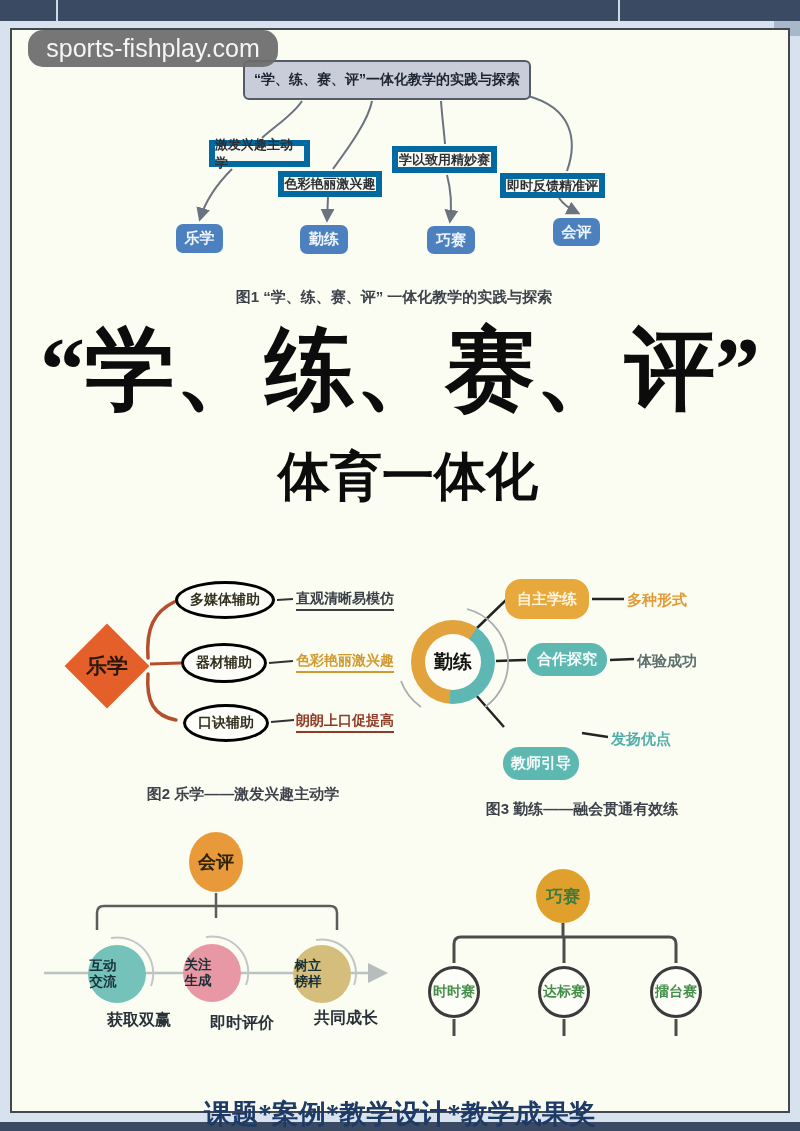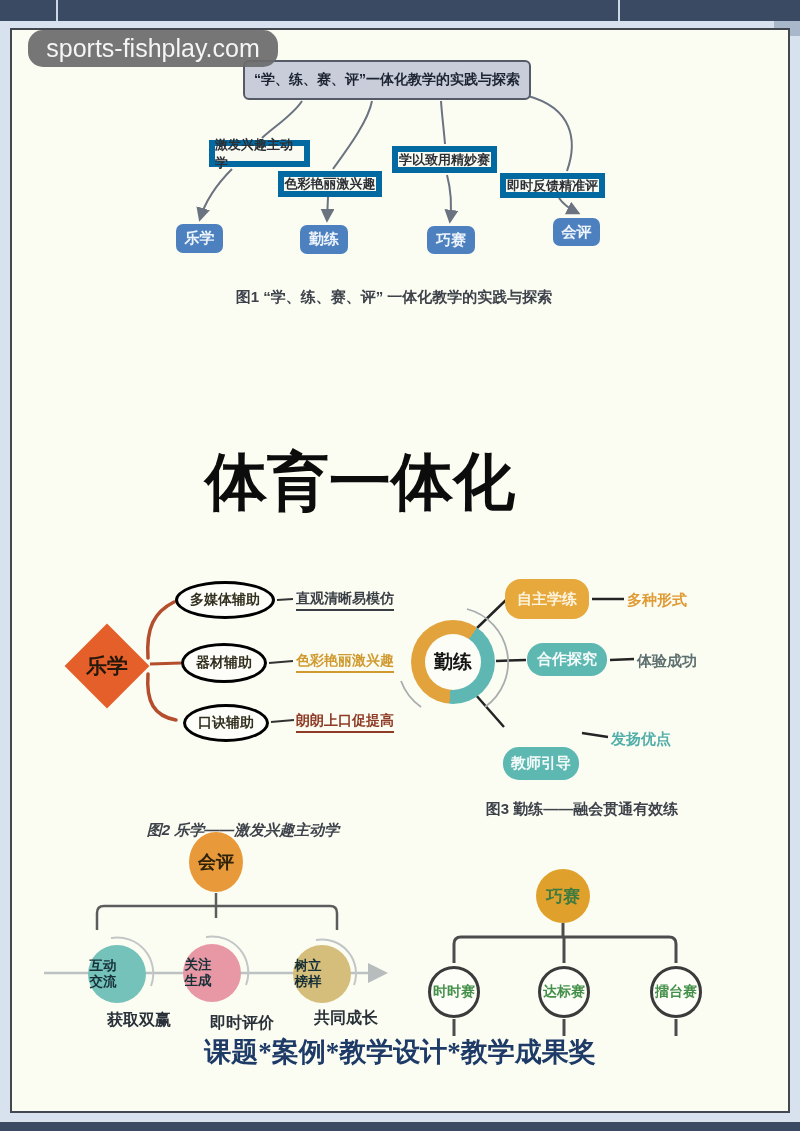--- a/index.html
+++ b/index.html
@@ -23,22 +23,22 @@
   .f1-mid { position:absolute; background:#f9fbf3; border:6px solid #0369a1; box-sizing:border-box;
             display:flex; align-items:center; justify-content:center; font-size:13px;
             font-weight:bold; color:#2c3036; z-index:3; }
   .f1-leaf { position:absolute; background:#4c80bf; border-radius:7px; display:flex; align-items:center;
              justify-content:center; font-size:15px; font-weight:bold; color:#eef4fb; z-index:3; }
   .caption { position:absolute; font-size:15px; font-weight:bold; color:#3e424a; text-align:center; z-index:3; }
   .title1 { position:absolute; left:0; top:320px; width:800px; text-align:center;
             font-family:"Liberation Serif","DejaVu Serif",serif; font-weight:900; font-size:90px;
             color:#0c0c0c; line-height:1.1; z-index:3; }
   .title2 { position:absolute; left:0; top:448px; width:720px; text-align:center;
-            font-family:"Liberation Serif","DejaVu Serif",serif; font-weight:900; font-size:62px;
-            color:#0c0c0c; line-height:1.1; z-index:3; }
+            font-family:"Liberation Serif","DejaVu Serif",serif; font-weight:900; font-size:52px;
+            color:#0c0c0c; line-height:1.1; z-index:3;padding-left:48px; }
   .diamond { position:absolute; left:77px; top:636px; width:60px; height:60px; background:#e55f2b;
              transform:rotate(45deg); display:flex; align-items:center; justify-content:center; z-index:3; }
   .diamond span { transform:rotate(-45deg); font-size:21px; font-weight:bold; color:#26180a; }
   .ellipse { position:absolute; background:#fdfef9; border:3px solid #000000; border-radius:50%;
              box-sizing:border-box; display:flex; align-items:center; justify-content:center;
              font-size:14px; font-weight:bold; color:#33301f; z-index:3; }
   .u-label { position:absolute; font-size:14px; font-weight:bold; border-bottom:2px solid currentColor;
              padding-bottom:1px; z-index:3; }
   .donut { position:absolute; left:411px; top:620px; width:84px; height:84px; border-radius:50%;
            background:conic-gradient(#e2a33c 0deg 35deg, #5fb7b3 35deg 185deg, #e2a33c 185deg 360deg);
@@ -58,21 +58,21 @@
                align-items:center; text-align:center; font-size:13.5px;
                font-weight:bold; color:#173037; line-height:1.15; z-index:3; }
   .f4-circle span { display:block; width:30px; }
   .f4-label { position:absolute; font-size:16px; font-weight:bold; color:#2a3139; z-index:3; }
   .f5-root { position:absolute; left:536px; top:869px; width:54px; height:54px; border-radius:50%;
              background:#e0a02c; display:flex; align-items:center; justify-content:center;
              font-size:17px; font-weight:bold; color:#3c7a40; z-index:3; }
   .f5-circle { position:absolute; width:52px; height:52px; border-radius:50%; background:#fdfef8;
                border:3px solid #3b3b3b; box-sizing:border-box; display:flex; align-items:center;
                justify-content:center; font-size:14px; font-weight:bold; color:#44904a; z-index:3; }
-  .footer { position:absolute; left:0; top:1034px; width:800px; text-align:center;
+  .footer { position:absolute; left:0; top:1096px; width:800px; text-align:center;
             font-family:"Liberation Serif","DejaVu Serif",serif; font-weight:bold; font-size:27px;
             color:#1e3a66; z-index:3; }
 </style>
 </head>
 <body>
 
 <div class="canvas">
 
   <div class="bar bar-top"></div>
   <div class="bar-sep" style="left:56px;"></div>
@@ -141,32 +141,33 @@
   <div class="f1-mid" style="left:209px; top:140px; width:101px; height:27px;">激发兴趣主动学</div>
   <div class="f1-mid" style="left:278px; top:171px; width:104px; height:26px;">色彩艳丽激兴趣</div>
   <div class="f1-mid" style="left:392px; top:146px; width:105px; height:27px;">学以致用精妙赛</div>
   <div class="f1-mid" style="left:500px; top:173px; width:105px; height:25px;">即时反馈精准评</div>
   <div class="f1-leaf" style="left:176px; top:224px; width:47px; height:29px;">乐学</div>
   <div class="f1-leaf" style="left:300px; top:225px; width:48px; height:29px;">勤练</div>
   <div class="f1-leaf" style="left:427px; top:226px; width:48px; height:28px;">巧赛</div>
   <div class="f1-leaf" style="left:553px; top:218px; width:47px; height:28px;">会评</div>
   <div class="caption" style="left:179px; top:288px; width:430px;">图1 “学、练、赛、评” 一体化教学的实践与探索</div>
 
+  <div class="title1">“学、练、赛、评”</div>
   <div class="title2">体育一体化</div>
 
   <div class="diamond">
     <span>乐学</span>
   </div>
   <div class="ellipse" style="left:175px; top:581px; width:100px; height:38px;">多媒体辅助</div>
   <div class="ellipse" style="left:181px; top:643px; width:86px; height:40px;">器材辅助</div>
   <div class="ellipse" style="left:183px; top:704px; width:86px; height:38px;">口诀辅助</div>
   <div class="u-label" style="left:296px; top:590px; color:#3a3f45;">直观清晰易模仿</div>
   <div class="u-label" style="left:296px; top:652px; color:#d09a30;">色彩艳丽激兴趣</div>
   <div class="u-label" style="left:296px; top:712px; color:#8f3b26;">朗朗上口促提高</div>
-  <div class="caption" style="left:103px; top:821px; width:280px;font-style:italic;">图2 乐学——激发兴趣主动学</div>
+  <div class="caption" style="left:103px; top:785px; width:280px;">图2 乐学——激发兴趣主动学</div>
 
   <div class="donut">
     <div class="donut-inner">勤练</div>
   </div>
   <div class="f3-node f3-orange" style="left:505px; top:579px; width:84px; height:40px;">自主学练</div>
   <div class="f3-node f3-teal" style="left:527px; top:643px; width:80px; height:33px;">合作探究</div>
   <div class="f3-node f3-teal" style="left:503px; top:747px; width:76px; height:33px;">教师引导</div>
   <div class="f3-label" style="left:627px; top:591px; color:#e09b35;">多种形式</div>
   <div class="f3-label" style="left:637px; top:652px; color:#5e6f6f;">体验成功</div>
   <div class="f3-label" style="left:611px; top:730px; color:#52aea9;">发扬优点</div>

